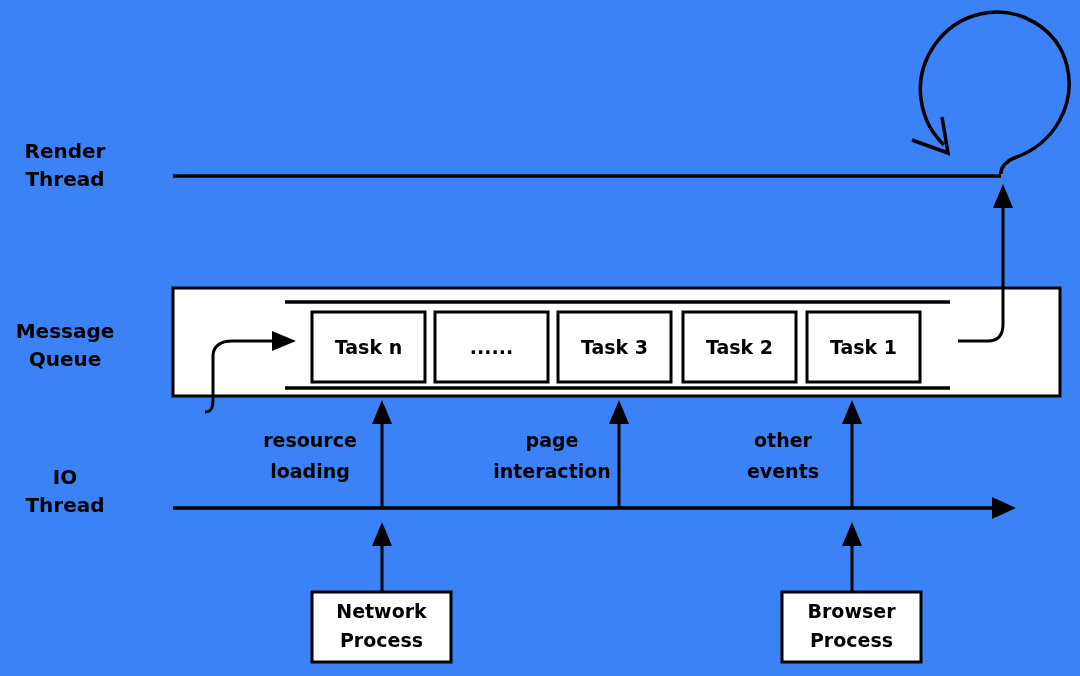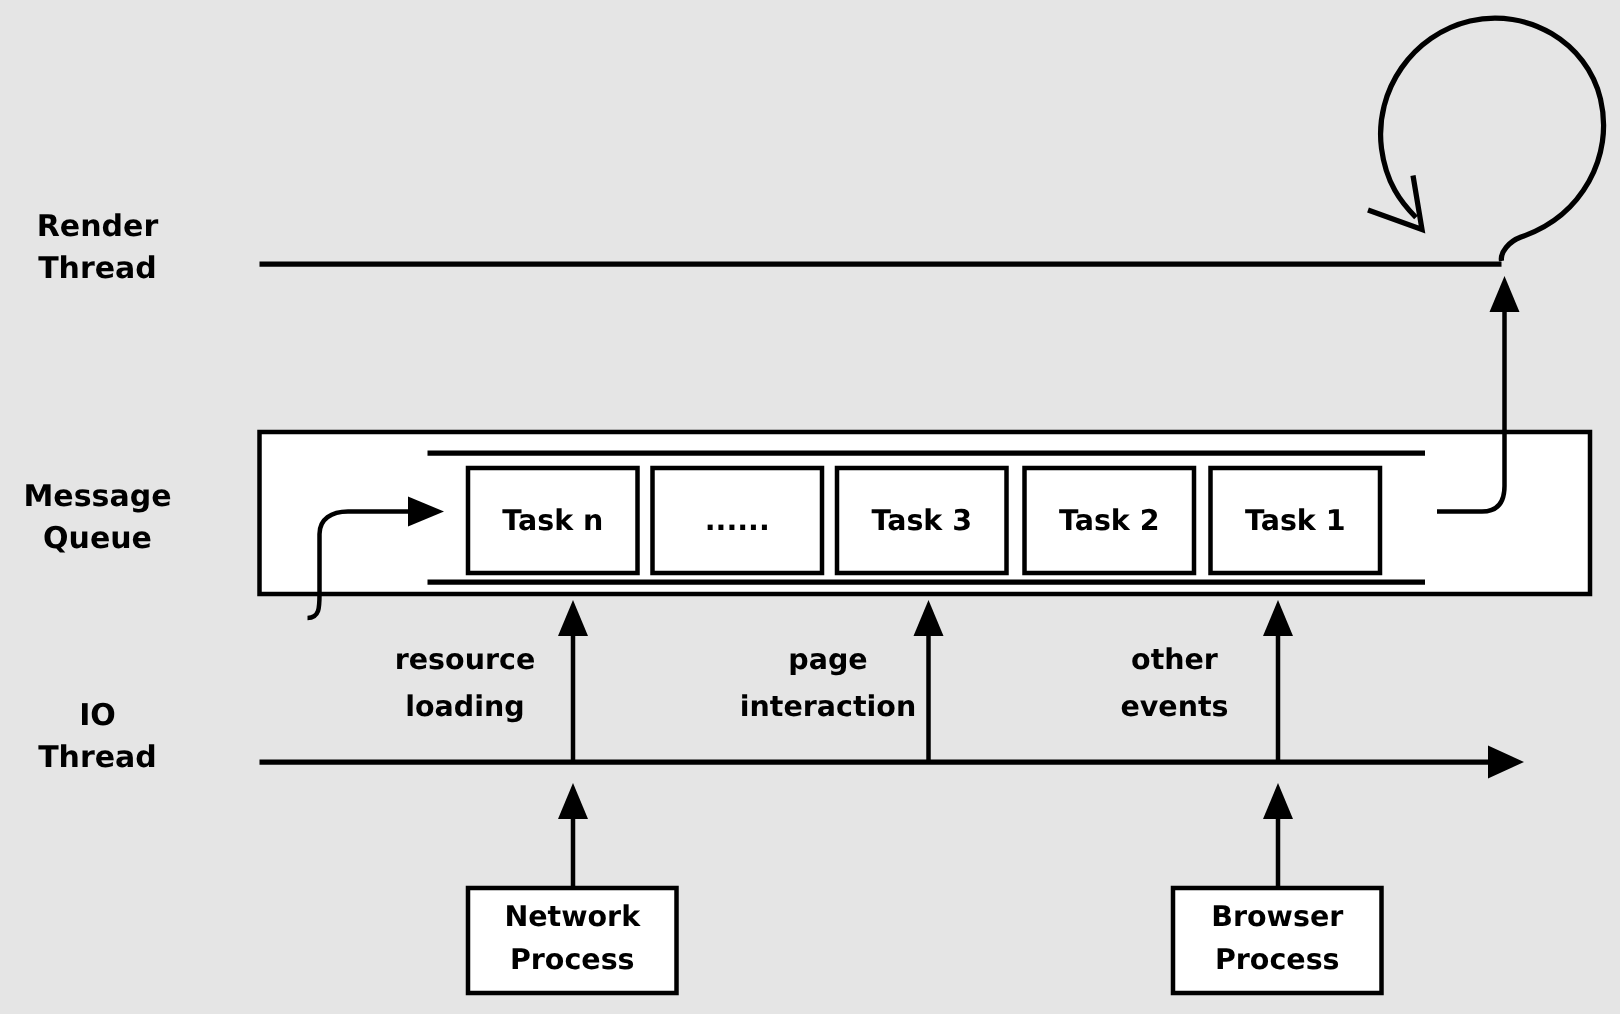--- a/index.html
+++ b/index.html
@@ -4,21 +4,21 @@
 <style>
   html, body {
     margin: 0;
     padding: 0;
     background: #ffffff;
   }
   #canvas {
     position: relative;
     width: 1080px;
     height: 676px;
-    background: #e5e5e5;
+    background: #3b82f6;
     font-family: "DejaVu Sans", sans-serif;
     overflow: hidden;
   }
   svg#diagram {
     position: absolute;
     left: 0;
     top: 0;
     width: 1080px;
     height: 676px;
   }

